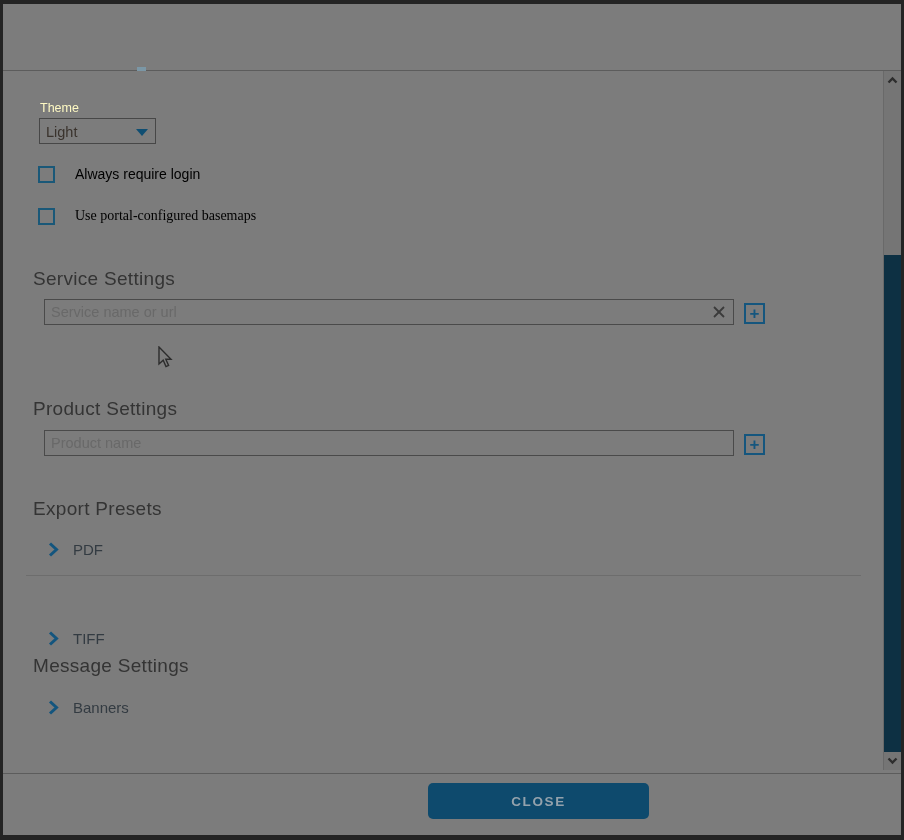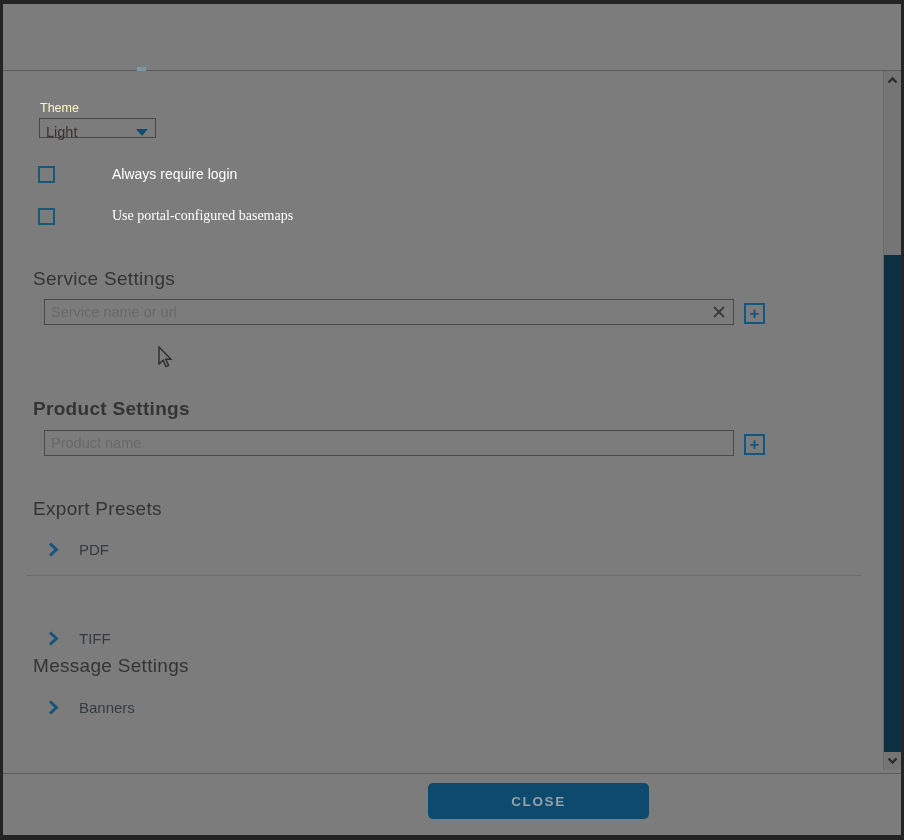--- a/index.html
+++ b/index.html
@@ -21,37 +21,37 @@
   .dialog-title {
     left:33px; top:23px; font-size:22px; letter-spacing:0.4px;
     color:#2e2c29; font-weight:500;
   }
   .header-divider { left:3px; top:70px; width:898px; height:1px; background:#5c5c5c; }
   .scroll-clipped-fragment { left:137px; top:67px; width:9px; height:4px; background:#7b97a6; }
 
   .field-label { left:40px; top:101px; font-size:12.5px; color:#fef9c3; }
 
   .theme-select {
-    left:39px; top:118px; width:117px; height:20px;
+    left:39px; top:118px; width:117px; height:26px;
     border:1px solid #474747; cursor:default;
   }
   .theme-select .sel-text {
     position:absolute; left:6px; top:0; line-height:26px;
     font-size:14.5px; color:#3a332d;
   }
   .caret-down {
     position:absolute; right:7px; top:10px; width:0; height:0;
     border-left:6px solid transparent; border-right:6px solid transparent;
     border-top:7px solid #0f4e72;
   }
 
   .checkbox {
     width:17px; height:17px; border:2px solid #1a5878; background:transparent;
   }
-  .cb-label { font-size:14px; color:#ffffff;margin-left:37px; }
+  .cb-label { font-size:14px; color:#000000; }
 
   .section-heading { font-size:19px; color:#343434; letter-spacing:0.3px; }
 
   .text-input {
     position:absolute; left:44px; width:690px; height:26px;
     border:1px solid #4a4a4a; background:transparent;
     padding:0 28px 0 6px; font-size:14.5px; color:#3a3a3a;
     font-family:"Liberation Sans", sans-serif; outline:none;
   }
   .text-input::placeholder { color:#696969; opacity:1; }
@@ -61,21 +61,21 @@
     border:2px solid #15567e; background:transparent;
     display:flex; align-items:center; justify-content:center;
     color:#15567e; font-size:17px; line-height:1; font-weight:bold;
     cursor:pointer; padding:0;
   }
   .clear-x {
     position:absolute; cursor:pointer; width:14px; height:14px;
   }
 
   .expand-row {
-    position:absolute; left:48px; display:flex; align-items:center; gap:20px;
+    position:absolute; left:48px; display:flex; align-items:center; gap:14px;
     cursor:pointer;
     justify-content:flex-end;
   }
   .expand-row .row-label { font-size:15px; color:#333b42; }
   .chev { display:block; }
 
   .thin-divider { position:absolute; height:1px; background:#6d6d6d; }
 
   .footer-divider { left:3px; top:773px; width:898px; height:1px; background:#5c5c5c; }
   .btn {
@@ -132,21 +132,21 @@
   </svg>
   <button class="icon-btn-add" style="top:303px;">
     <span></span>
       <span>+</span>
   </button>
 
   <svg class="abs cursor-svg" width="16" height="22" viewBox="0 0 16 22">
     <path d="M2,1 L2,18 L6.2,14.2 L9,20.6 L11.6,19.4 L8.8,13.2 L14,13.2 Z" fill="#7c7c7c" stroke="#2d2d2d" stroke-width="1.4" stroke-linejoin="miter"></path>
   </svg>
 
-  <div class="abs section-heading" style="left:33px; top:398px;font-weight:bold;">Product Settings</div>
+  <div class="abs section-heading" style="left:33px; top:398px;">Product Settings</div>
   <input class="text-input" style="top: 430px;" placeholder="Product name">
   <button class="icon-btn-add" style="top:434px;">
     <span>+</span>
   </button>
 
   <div class="abs section-heading" style="left:33px; top:498px;">Export Presets</div>
 
   <div class="expand-row" style="top:541px;">
     <svg class="chev" width="11" height="15" viewBox="0 0 11 15">
       <path d="M2,1.5 L8.5,7.5 L2,13.5" fill="none" stroke="#13557e" stroke-width="3"></path>

